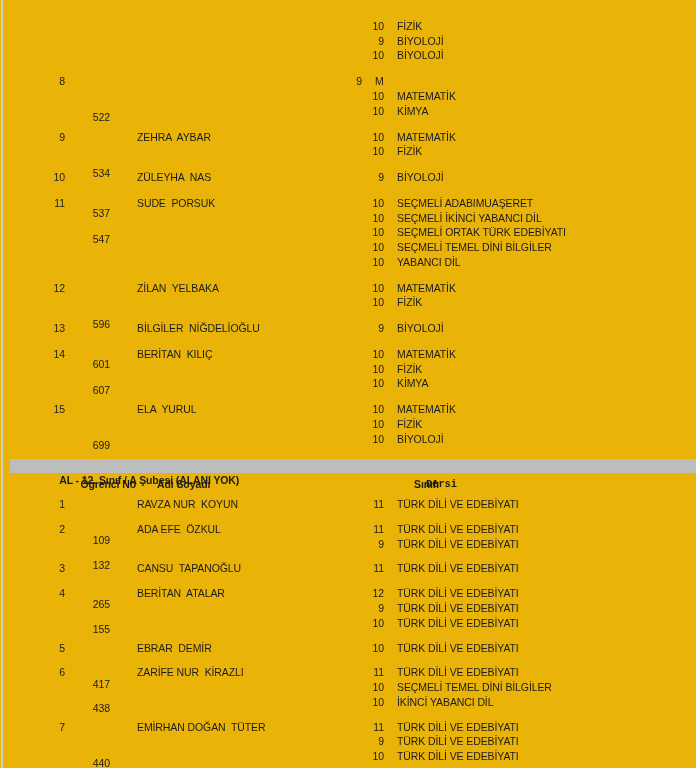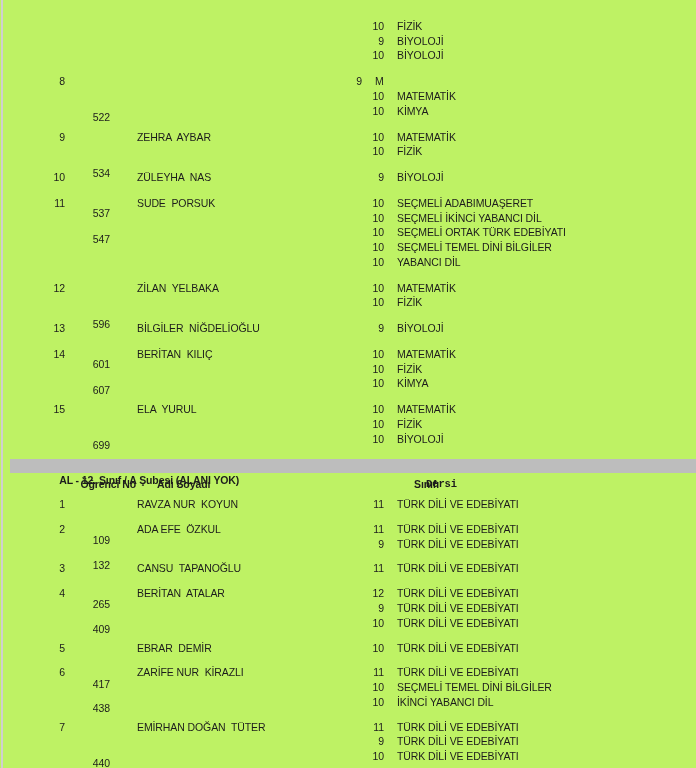--- a/index.html
+++ b/index.html
@@ -1,20 +1,20 @@
 <!DOCTYPE html>
 <html><head>
 <meta charset="utf-8">
 <style>
   html, body { margin: 0; padding: 0; background: #ffffff; }
   .page {
     position: relative;
     width: 696px;
     height: 768px;
-    background: #bef264;
+    background: #eab308;
     overflow: hidden;
     font-family: "Liberation Sans", sans-serif;
     font-size: 10.5px;
     color: #1c1c1c;
     letter-spacing: -0.1px;
   }
   .page-edge-line {
     position: absolute;
     left: 1px;
     top: 0;
@@ -138,21 +138,21 @@
             <div class="row"><span class="c1">1</span><span class="c2">109</span><span class="c3">RAVZA NUR  KOYUN</span><span class="c4">11</span><span class="c5">TÜRK DİLİ VE EDEBİYATI</span></div>
           </div>
           <div class="student">
             <div class="row"><span class="c1">2</span><span class="c2">132</span><span class="c3">ADA EFE  ÖZKUL</span><span class="c4">11</span><span class="c5">TÜRK DİLİ VE EDEBİYATI</span></div>
             <div class="row"><span class="c1"></span><span class="c2"></span><span class="c3"></span><span class="c4">9</span><span class="c5">TÜRK DİLİ VE EDEBİYATI</span></div>
           </div>
           <div class="student">
             <div class="row"><span class="c1">3</span><span class="c2">265</span><span class="c3">CANSU  TAPANOĞLU</span><span class="c4">11</span><span class="c5">TÜRK DİLİ VE EDEBİYATI</span></div>
           </div>
           <div class="student">
-            <div class="row"><span class="c1">4</span><span class="c2">409</span><span class="c3">BERİTAN  ATALAR</span><span class="c4">12</span><span class="c5">TÜRK DİLİ VE EDEBİYATI</span></div>
+            <div class="row"><span class="c1">4</span><span class="c2">155</span><span class="c3">BERİTAN  ATALAR</span><span class="c4">12</span><span class="c5">TÜRK DİLİ VE EDEBİYATI</span></div>
             <div class="row"><span class="c1"></span><span class="c2"></span><span class="c3"></span><span class="c4">9</span><span class="c5">TÜRK DİLİ VE EDEBİYATI</span></div>
             <div class="row"><span class="c1"></span><span class="c2"></span><span class="c3"></span><span class="c4">10</span><span class="c5">TÜRK DİLİ VE EDEBİYATI</span></div>
           </div>
           <div class="student">
             <div class="row"><span class="c1">5</span><span class="c2">417</span><span class="c3">EBRAR  DEMİR</span><span class="c4">10</span><span class="c5">TÜRK DİLİ VE EDEBİYATI</span></div>
           </div>
           <div class="student">
             <div class="row"><span class="c1">6</span><span class="c2">438</span><span class="c3">ZARİFE NUR  KİRAZLI</span><span class="c4">11</span><span class="c5">TÜRK DİLİ VE EDEBİYATI</span></div>
             <div class="row"><span class="c1"></span><span class="c2"></span><span class="c3"></span><span class="c4">10</span><span class="c5">SEÇMELİ TEMEL DİNİ BİLGİLER</span></div>
             <div class="row"><span class="c1"></span><span class="c2"></span><span class="c3"></span><span class="c4">10</span><span class="c5">İKİNCİ YABANCI DİL</span></div>

